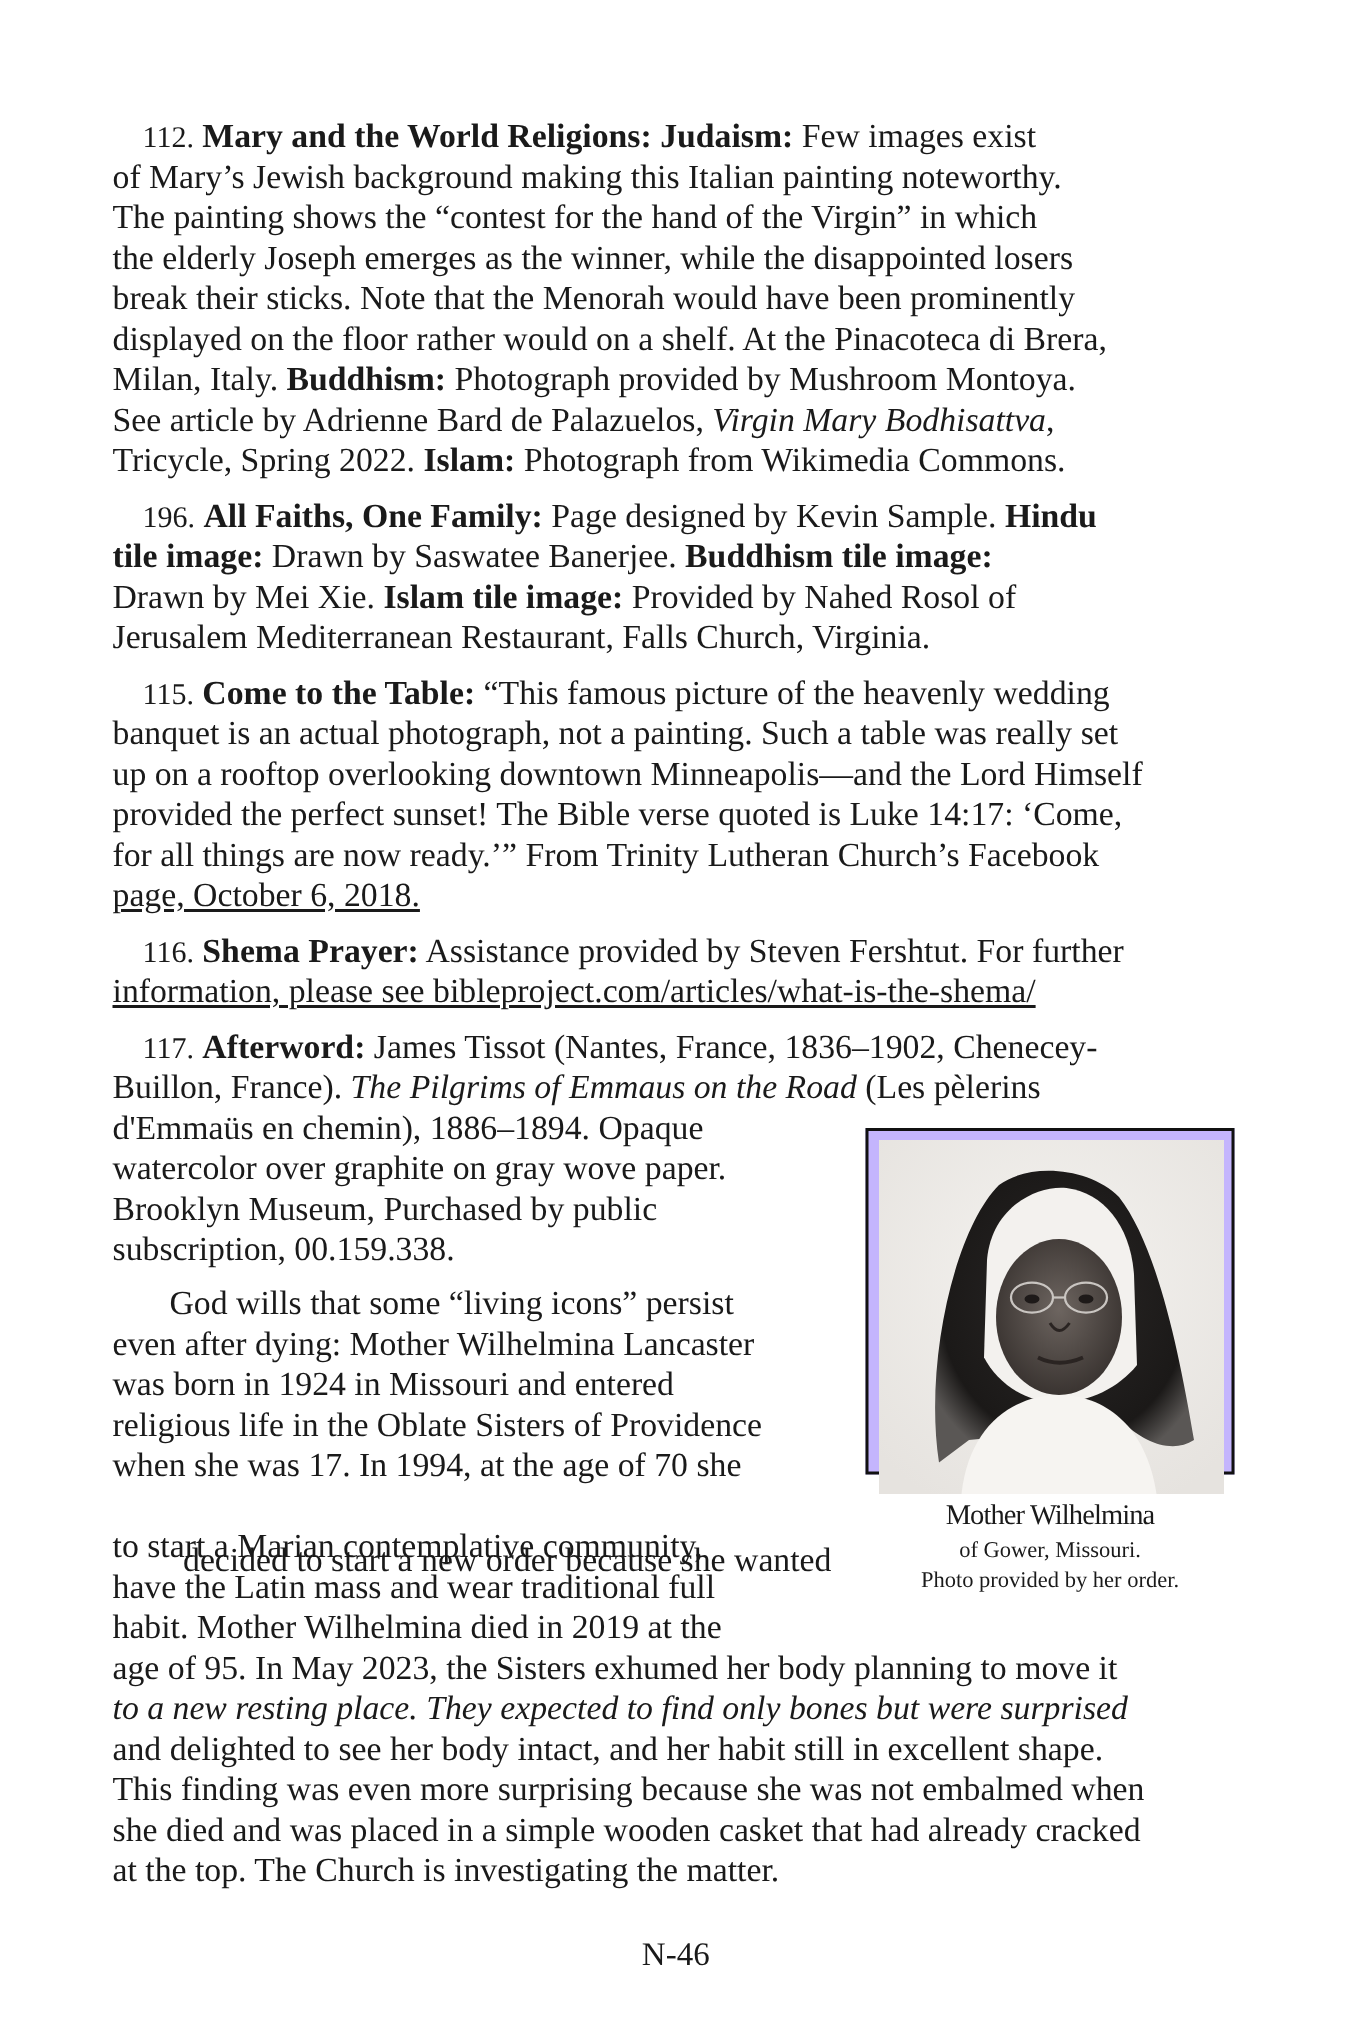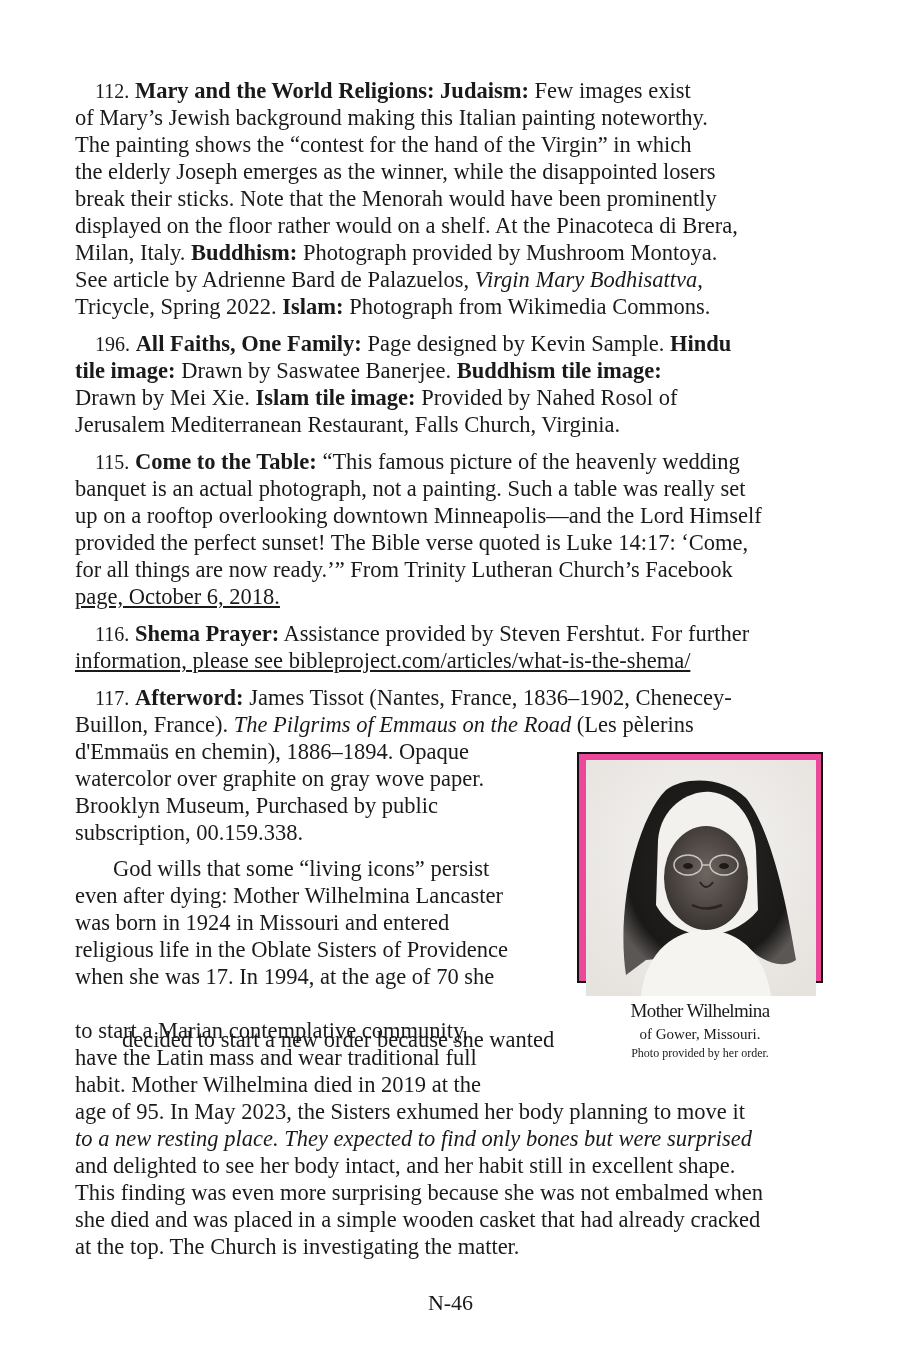--- a/index.html
+++ b/index.html
@@ -11,32 +11,32 @@
   .line {
     position: absolute; left: 75px; white-space: nowrap;
     font-size: 22.5px; line-height: 39px;
     transform-origin: left top;
   }
   .b { font-weight: bold; }
   .i { font-style: italic; }
   .num { font-size: 20px; }
   .figure {
     position: absolute; left: 577px; top: 752px; width: 246px; height: 231px;
-    border: 2px solid #111; box-sizing: border-box; background: #ec4899;
+    border: 2px solid #111; box-sizing: border-box; background: #c4b5fd;
   }
   .photo {
     position: absolute; left: 7px; top: 6px; width: 230px; height: 236px;
     background: #efedea; overflow: hidden;
   }
   .cap1, .cap2, .cap3 {
     position: absolute; left: 0; width: 100%; text-align: center; white-space: nowrap;
   }
   .cap1 { top: 246px; font-size: 19px; letter-spacing: -0.6px; }
   .cap2 { top: 272px; font-size: 15px; }
-  .cap3 { top: 292px; font-size: 12px; }
+  .cap3 { top: 292px; font-size: 15px; }
   .page-num {
     position: absolute; left: 0; width: 901px; top: 1290px; text-align: center;
     font-size: 22px;
   }
 </style>
 </head>
 <body>
 
 <div>
   <div class="line" style="top:71px; left:95px;"><span class="num">112.</span> <span class="b">Mary and the World Religions: Judaism:</span><span> Few images exist</span></div>

